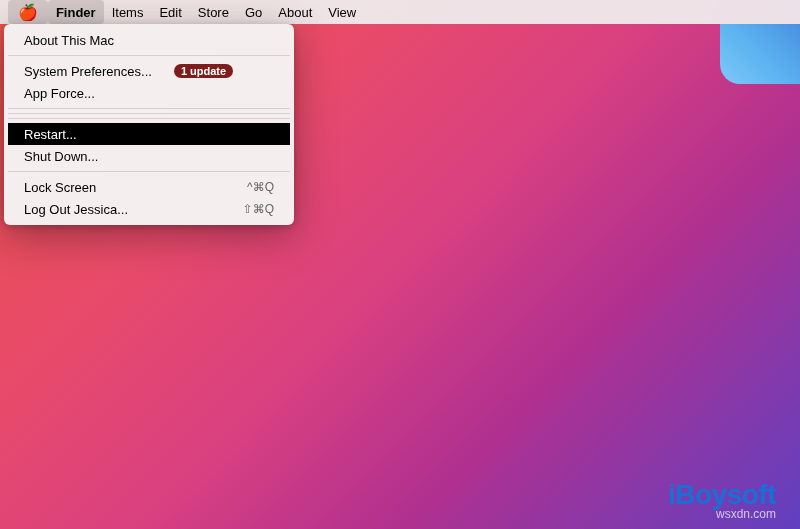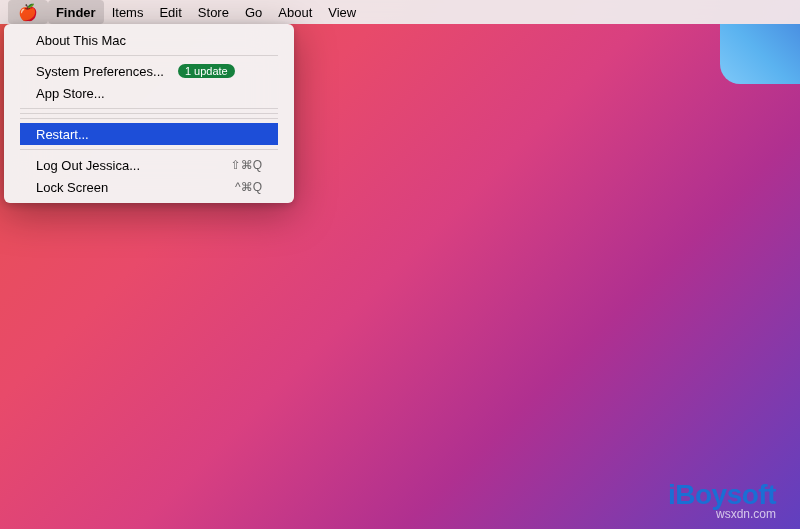--- a/index.html
+++ b/index.html
@@ -66,37 +66,37 @@
     
     .dropdown {
       position: absolute;
       top: 24px;
       left: 4px;
       background: rgba(245, 245, 245, 0.96);
       backdrop-filter: blur(20px);
       border-radius: 6px;
       box-shadow: 0 10px 40px rgba(0,0,0,0.35), 0 2px 8px rgba(0,0,0,0.2);
       min-width: 290px;
-      padding: 5px 16px;
+      padding: 5px 4px;
       z-index: 2000;
     }
 
     .menu-item {
       display: flex;
       align-items: center;
       justify-content: space-between;
       padding: 3px 16px;
       font-size: 13px;
       color: #000;
       cursor: default;
       min-height: 22px;
     }
 
     .menu-item.highlighted {
-      background: #1d4ed8;
+      background: #000000;
       color: white;
     }
 
     .menu-item .item-left {
       display: flex;
       align-items: center;
       gap: 6px;
     }
 
     .menu-item .shortcut {
@@ -107,26 +107,27 @@
       gap: 1px;
     }
 
     .menu-separator {
       height: 1px;
       background: rgba(0,0,0,0.12);
       margin: 4px 0;
     }
 
     .menu-item .badge {
-      background: #15803d;
+      background: #7f1d1d;
       color: white;
       font-size: 11px;
       padding: 1px 7px;
       border-radius: 10px;
-      margin-left: 8px;
+      margin-left: 16px;
+      font-weight: bold;
     }
 
     .menu-item .chevron {
       font-size: 11px;
       color: #333;
     }
 
     
     .watermark {
       position: absolute;
@@ -201,49 +202,52 @@
     <div class="menu-separator"></div>
 
     <div class="menu-item">
       <span class="item-left">
         <span>System Preferences...</span>
         <span class="badge">1 update</span>
       </span>
     </div>
 
     <div class="menu-item">
-      <span>App Store...</span>
+      <span>App Force...</span>
     </div>
 
     <div class="menu-separator"></div>
 
 
     <div class="menu-separator"></div>
 
 
     <div class="menu-separator"></div>
 
 
     <div class="menu-item highlighted">
       <span>Restart...</span>
     </div>
 
-
-    <div class="menu-separator"></div>
+    <div class="menu-item">
+      <span>Shut Down...</span>
+    </div>
+
+    <div class="menu-separator"></div>
+
+    <div class="menu-item">
+      <span>Lock Screen</span>
+      <span class="shortcut">^⌘Q</span>
+    </div>
 
     <div class="menu-item">
       <span>Log Out Jessica...</span>
       <span class="shortcut">⇧⌘Q</span>
     </div>
 
-    <div class="menu-item">
-      <span>Lock Screen</span>
-      <span class="shortcut">^⌘Q</span>
-    </div>
-
   </div>
 
   <div class="watermark">
     <span>iBoysoft</span>
   </div>
 
   <div class="wsxdn">
     <span>wsxdn.com</span>
   </div>
 

